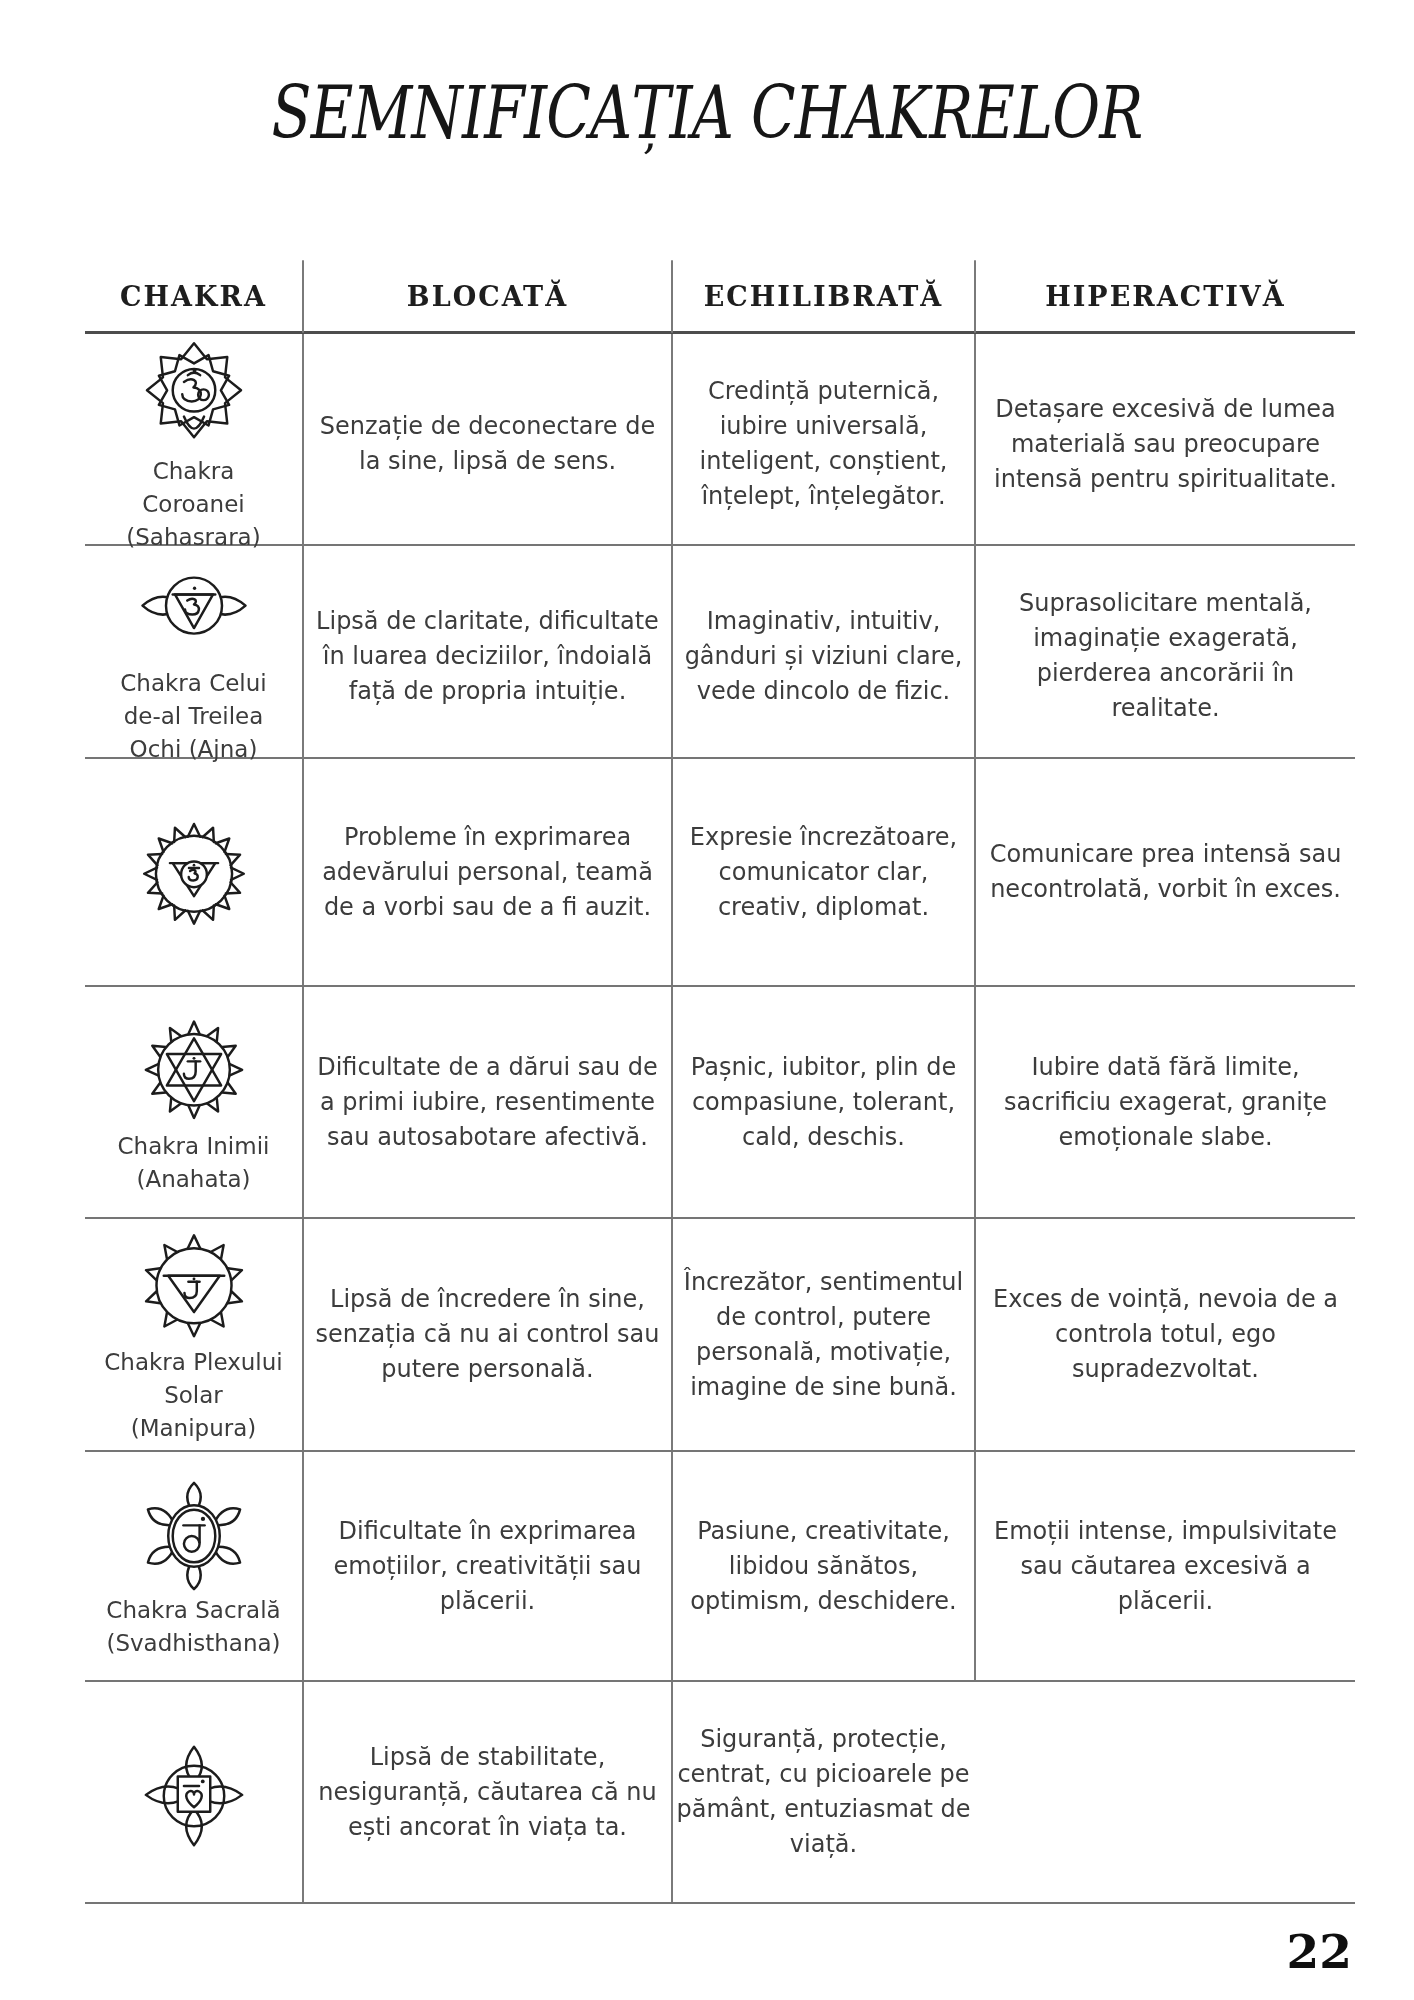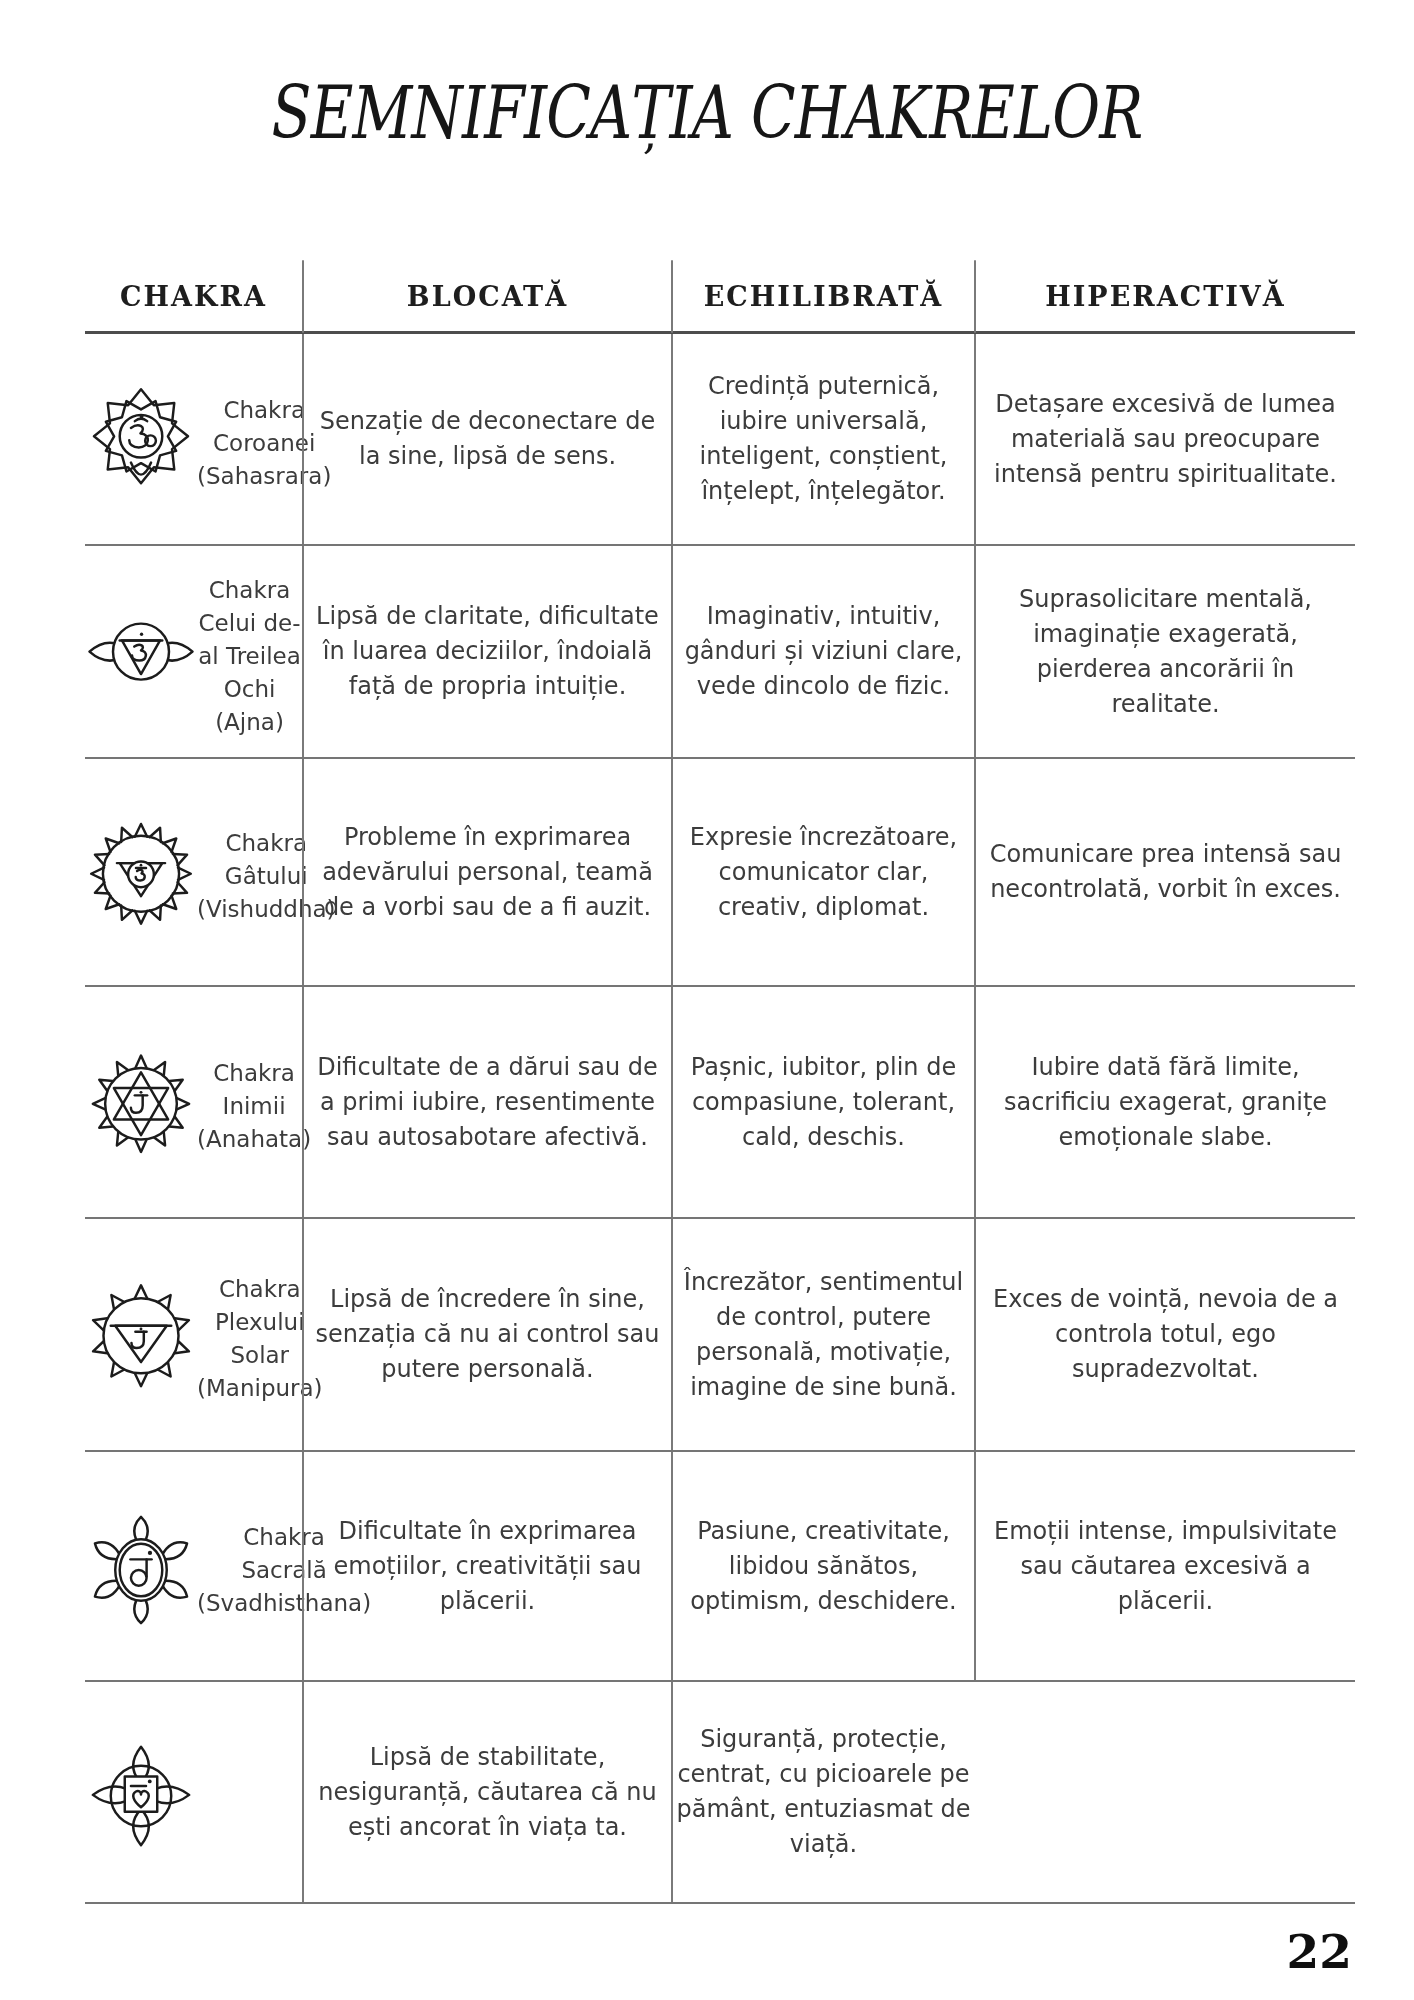--- a/index.html
+++ b/index.html
@@ -51,22 +51,22 @@
     text-align: center;
     color: #3c3c3c;
     font-size: 24px;
     line-height: 35px;
     overflow: visible;
   }
   .cell p { margin: 0; padding: 0 10px; }
   .cell.c-balanced p { padding: 0 2px; }
 
   .chakra-cell {
-    flex-direction: row;
-    justify-content: space-between;
+    flex-direction: column;
+    justify-content: center;
     padding-top: 7px;
   }
   .icon-box { width: 112px; height: 112px; flex: 0 0 auto; }
   .icon-box svg { width: 112px; height: 112px; display: block; }
   .chakra-name {
     display: block;
     width: 190px;
     margin: 2px auto 0;
     font-size: 23px;
     line-height: 33px;
@@ -183,21 +183,20 @@
             <use href="#tp" transform="rotate(337.5 50 48)"></use>
           <circle cx="50" cy="48" r="34"></circle>
           <path d="M28.5 38.5 L71.5 38.5"></path>
           <polygon points="31,38.5 69,38.5 50,68"></polygon>
           <circle class="wf" cx="50" cy="48.5" r="11.5"></circle>
           <path d="M45.5 42.8 L54.5 42.8"></path>
           <path d="M46.5 45.5 c3 -2 6.5 -0.5 4 2.2 c4.2 0.5 3.6 6.3 -1 6.3 c-2.6 0 -4.2 -1.3 -4.2 -3.2"></path>
           <circle class="dot" cx="50" cy="40.3" r="1.2"></circle>
         </svg>
       </span>
-      <span class="chakra-name">Chakra Gâtului (Vishuddha)</span>
     </div>
     <div class="cell">
         <p>Probleme în exprimarea adevărului personal, teamă de a vorbi sau de a fi auzit.</p>
       </div>
     <div class="cell c-balanced">
         <p>Expresie încrezătoare, comunicator clar, creativ, diplomat.</p>
       </div>
     <div class="cell">
         <p>Comunicare prea intensă sau necontrolată, vorbit în exces.</p>
       </div>

